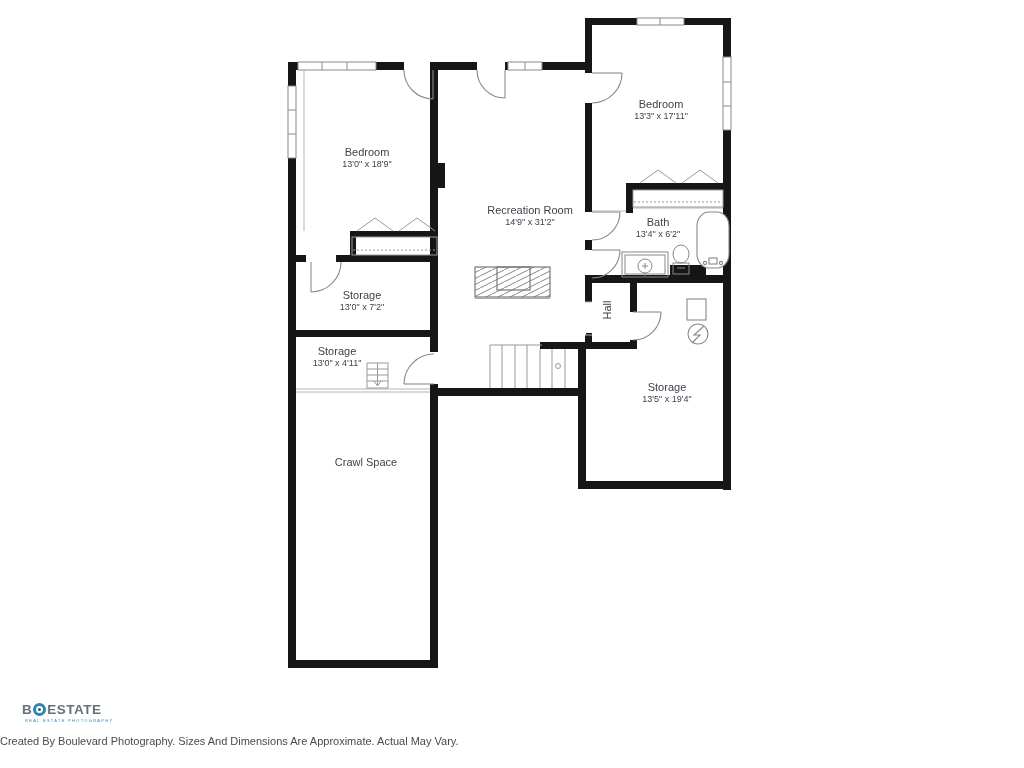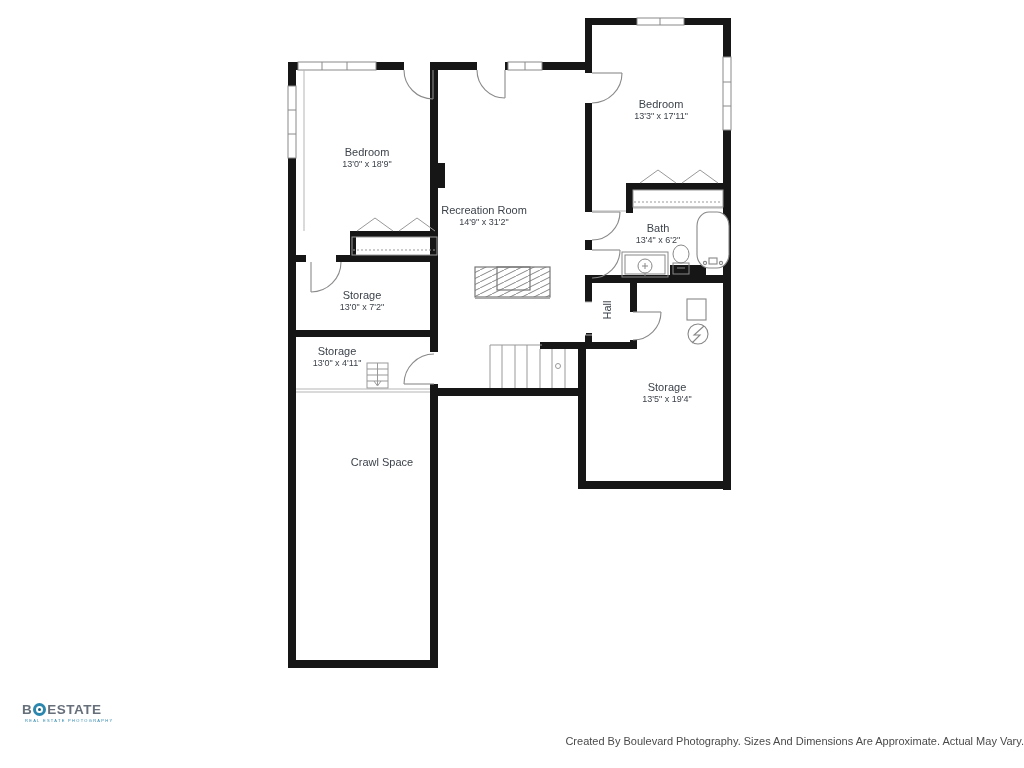--- a/index.html
+++ b/index.html
@@ -3,21 +3,21 @@
 <meta charset="utf-8">
 <style>
   html,body{margin:0;padding:0;background:#ffffff;}
   .page{position:relative;width:1024px;height:768px;background:#fff;overflow:hidden;
         font-family:"Liberation Sans","DejaVu Sans",sans-serif;}
   svg.plan{position:absolute;left:0;top:0;}
   .lbl{position:absolute;transform:translate(-50%,-50%);text-align:center;color:#3d434b;}
   .lbl .rname{font-size:11px;line-height:1.3;}
   .lbl .rdims{font-size:9px;line-height:1.3;}
   .lbl.rot{transform:translate(-50%,-50%) rotate(-90deg);}
-  .footer{position:absolute;left:0;right:0;top:735px;text-align:right;
+  .footer{position:absolute;left:0;right:0;top:735px;text-align:left;
           font-size:11px;color:#4a4a4a;}
   .logo{position:absolute;left:22px;top:702px;}
   .logo-row{display:flex;align-items:center;}
   .logo-txt{font-size:13.5px;font-weight:700;color:#67707a;letter-spacing:.5px;}
   .logo-o{width:13px;height:13px;border:3px solid #2b87ad;border-radius:50%;
           box-sizing:border-box;margin:0 1px;display:flex;align-items:center;justify-content:center;}
   .logo-o i{display:block;width:3px;height:3px;background:#1b5f7a;border-radius:50%;}
   .logo-tag{font-size:4px;color:#2b87ad;letter-spacing:1.3px;margin:1px 0 0 3px;}
 </style>
 </head>
@@ -228,44 +228,44 @@
 </svg>
 
 <div class="lbl" style="left:367px;top:158px">
   <div class="rname">Bedroom</div>
   <div class="rdims">13'0" x 18'9"</div>
 </div>
 <div class="lbl" style="left:661px;top:110px">
   <div class="rname">Bedroom</div>
   <div class="rdims">13'3" x 17'11"</div>
 </div>
-<div class="lbl" style="left:484px;top:216px">
+<div class="lbl" style="left:530px;top:216px">
   <div class="rname">Recreation Room</div>
   <div class="rdims">14'9" x 31'2"</div>
 </div>
-<div class="lbl" style="left:658px;top:234px">
+<div class="lbl" style="left:658px;top:228px">
   <div class="rname">Bath</div>
   <div class="rdims">13'4" x 6'2"</div>
 </div>
 <div class="lbl rot" style="left:607px;top:310px">
   <div class="rname">Hall</div>
 </div>
 <div class="lbl" style="left:362px;top:301px">
   <div class="rname">Storage</div>
   <div class="rdims">13'0" x 7'2"</div>
 </div>
 <div class="lbl" style="left:337px;top:357px">
   <div class="rname">Storage</div>
   <div class="rdims">13'0" x 4'11"</div>
 </div>
 <div class="lbl" style="left:667px;top:393px">
   <div class="rname">Storage</div>
   <div class="rdims">13'5" x 19'4"</div>
 </div>
-<div class="lbl" style="left:382px;top:462px">
+<div class="lbl" style="left:366px;top:462px">
   <div class="rname">Crawl Space</div>
 </div>
 
 <div class="logo">
   <div class="logo-row">
     <span class="logo-txt">B</span>
     <span class="logo-o">
           <i></i>
         </span>
     <span class="logo-txt">ESTATE</span>

